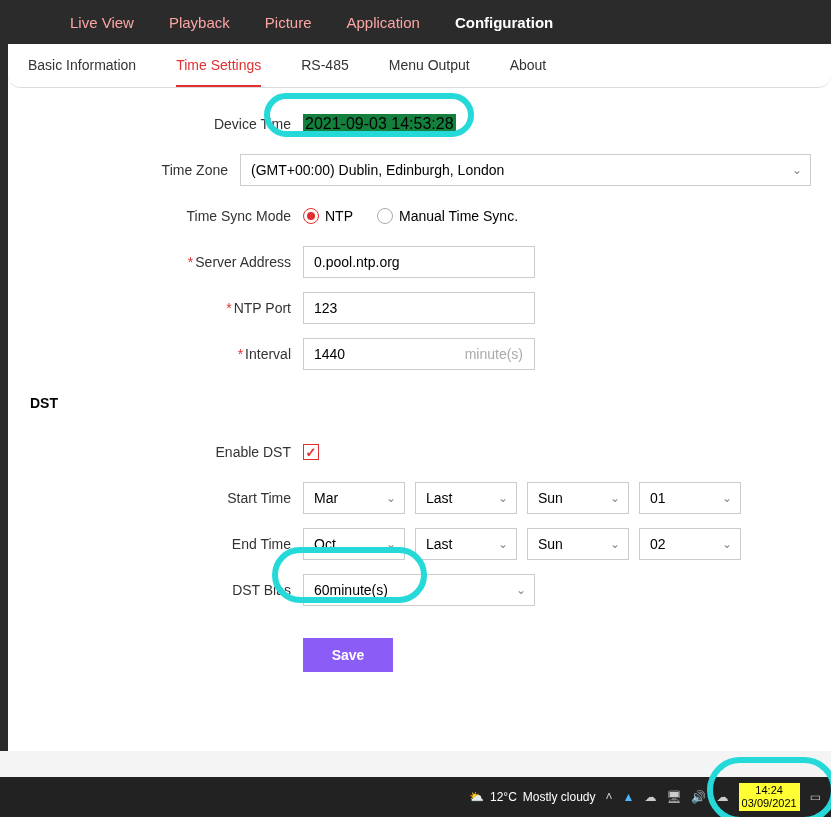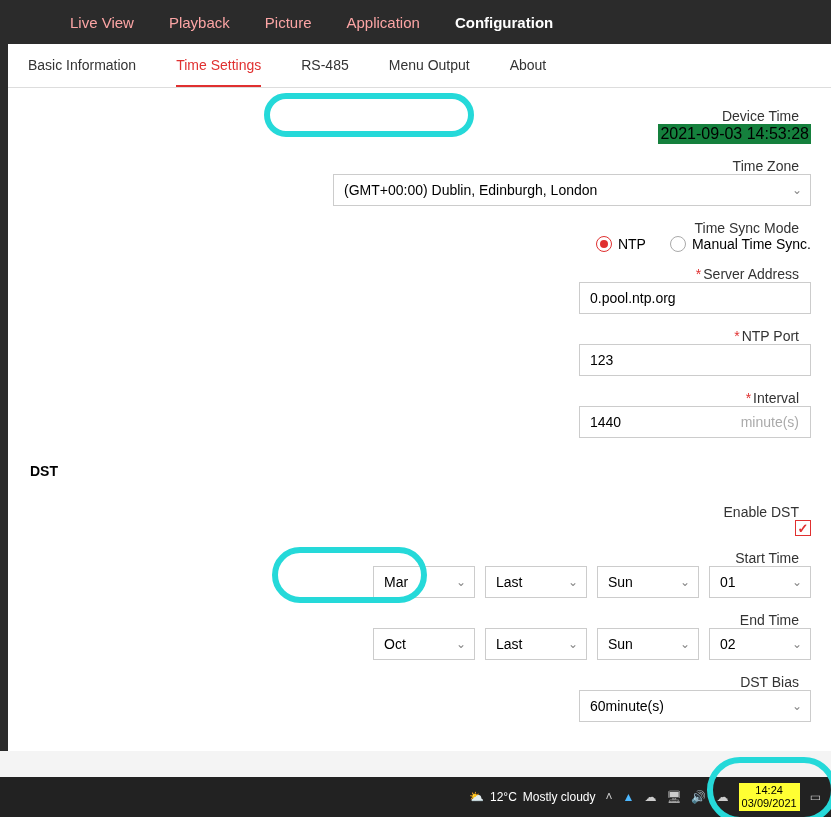--- a/index.html
+++ b/index.html
@@ -2,25 +2,25 @@
 <html><head>
 <meta charset="utf-8">
 <style>
   * { box-sizing: border-box; margin: 0; padding: 0; font-family: Arial, Helvetica, sans-serif; }
   body { width: 831px; height: 817px; background: #e8e8e8; position: relative; overflow: hidden; }
   .topbar { background: #2b2b2b; height: 44px; display: flex; align-items: center; padding: 0 10px 0 70px; gap: 35px; }
   .topbar .nav-item { color: #fca5a5; font-size: 15px; cursor: pointer; }
   .topbar .nav-item.active { color: #fff; font-weight: bold; }
   .left-dark { position: absolute; left:0; top:44px; width:8px; bottom:66px; background:#2b2b2b; }
   .page { background: #fff; position: absolute; left:8px; right:0; top:44px; bottom:66px; }
-  .subtabs { display: flex; border-bottom: 1px solid #ddd; padding: 0 20px; gap: 40px; height: 44px; align-items: center; }
+  .subtabs { display: flex; border-bottom: 1px solid #ddd; padding: 0 20px; gap: 40px; height: 44px; align-items: center; border-radius: 13px; }
   .subtabs .tab { font-size: 14px; color: #333; cursor: pointer; height: 100%; display:flex; align-items:center; border-bottom:2px solid transparent; }
   .subtabs .tab.active { color: #e03030; border-bottom: 2px solid #e03030; }
   .form { padding: 20px 20px 0 20px; }
-  .row { display: flex; align-items: flex-end; margin-bottom: 14px; min-height: 32px; flex-direction: column; }
+  .row { display: flex; align-items: center; margin-bottom: 14px; min-height: 32px; }
   .label { width: 275px; text-align: right; padding-right: 12px; font-size: 14px; color: #333; }
   .req { color: #e03030; margin-right: 2px; }
   .ctrl { display: flex; align-items: center; gap: 10px; position: relative; }
   .text-input { border: 1px solid #ccc; height: 32px; padding: 0 10px; font-size: 14px; width: 232px; }
   .text-input.interval { padding-right: 70px; }
   .suffix { position: absolute; right: 12px; color: #aaa; font-size: 14px; pointer-events:none;}
   .select { border: 1px solid #ccc; height: 32px; padding: 0 28px 0 10px; font-size: 14px; background: #fff; cursor:pointer; display:flex; align-items:center; justify-content:space-between; position:relative;}
   .select .arrow { position:absolute; right:8px; top:50%; transform:translateY(-50%); color:#888; font-size:12px;}
   .radio { display:inline-flex; align-items:center; gap:6px; font-size:14px; cursor:pointer;}
   .radio .dot { width:16px; height:16px; border:1px solid #aaa; border-radius:50%; display:flex; align-items:center; justify-content:center;}
@@ -33,21 +33,21 @@
   .hl1 { background: #15803d; padding: 1px 2px; }
   .annot { position:absolute; border: 6px solid #25d9d9; border-radius: 30px; pointer-events:none; }
   .annot1 { top:93px; left:264px; width:210px; height:44px; }
   .annot2 { top:547px; left:272px; width:155px; height:56px; border-radius:35px;}
   .annot3 { bottom:-6px; right:-6px; width:130px; height:66px; border-radius:40px; z-index:50;}
   .taskbar { position:absolute; left:0; right:0; bottom:0; height:40px; background:#222; display:flex; align-items:center; justify-content:flex-end; padding: 0 10px; gap:10px; color:#fff; font-size:12px;}
   .taskbar-bg { position:absolute; left:0; right:0; bottom:40px; height:26px; background:#f4f4f4;}
   .weather { display:flex; align-items:center; gap:6px;}
   .tray-icons { display:flex; align-items:center; gap:10px; color:#ccc;}
   .clock { text-align:center; line-height:1.2; background:#ffff33; color:#000; padding:1px 3px; font-size:11px;}
-  .timezone-select { width: 478px;}
+  .timezone-select { width: 571px;}
   .small-select { width: 102px;}
   .med-select { width: 232px;}
 </style>
 </head>
 <body>
 
 <div class="topbar">
   <div class="nav-item">Live View</div>
   <div class="nav-item">Playback</div>
   <div class="nav-item">Picture</div>

